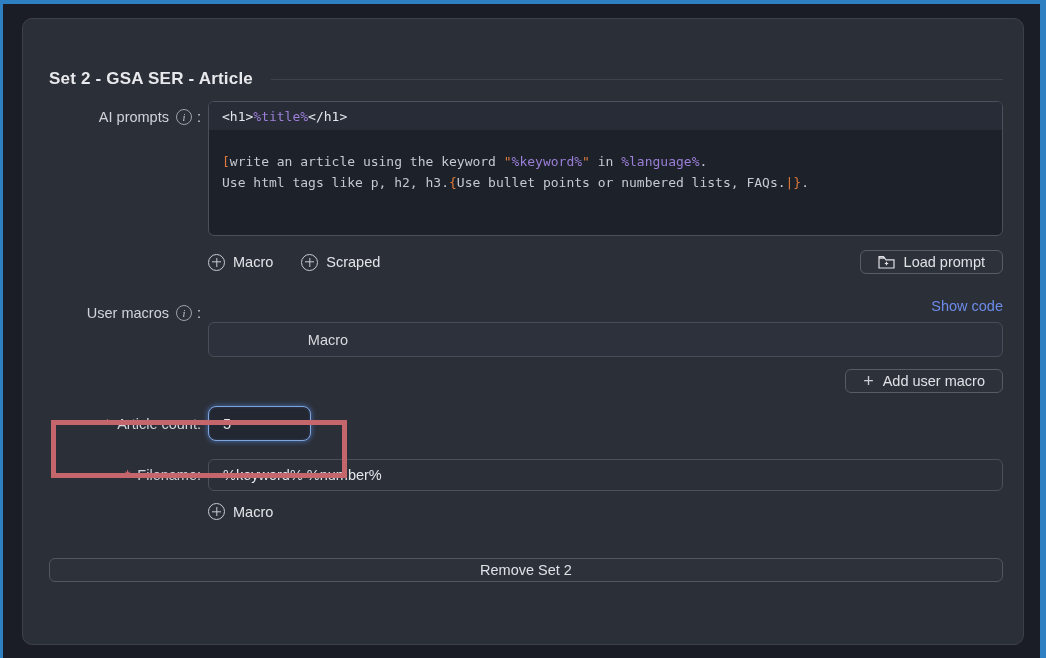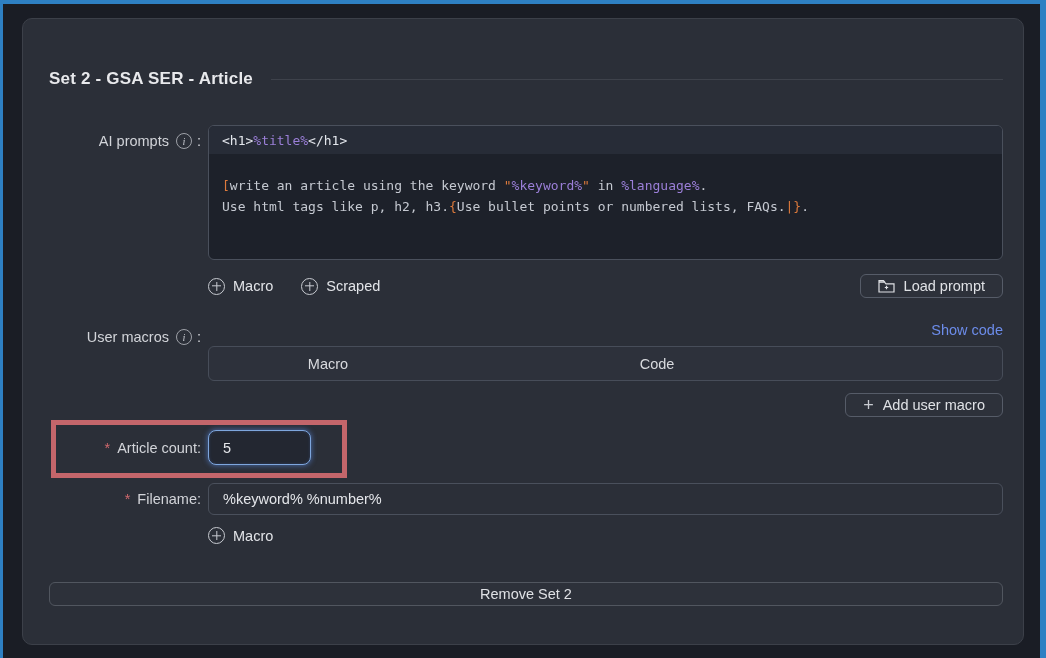--- a/index.html
+++ b/index.html
@@ -39,21 +39,21 @@
   .req { color:#d0696e; margin-right:2px; }
 
   .info-icon {
     width:16px; height:16px; border:1px solid #9ea1a8; border-radius:50%;
     display:inline-flex; align-items:center; justify-content:center;
     font-size:10.5px; color:#c3c6cc; font-family:"Liberation Serif", serif; font-style:italic;
     margin-left:2px;
   }
 
   
-  .row-prompt { margin-top:36px; }
+  .row-prompt { margin-top:12px; }
   .editor {
     height:135px; background:#1d212a; border:1px solid #4a505c; border-radius:6px;
     font-family:"DejaVu Sans Mono", monospace; font-size:13px; line-height:20.5px;
     color:#c5c9d1; overflow:hidden; padding:0 0 4px 0; cursor:text;
   }
   .code-line { padding:0 13px; white-space:pre; }
   .code-line.active { background:#272c37; padding-top:5px; padding-bottom:2px; margin-bottom:2px; }
   .tk-tag { color:#e3e6ec; }
   .tk-var { color:#9b7fd8; }
   .tk-brk { color:#dd7a3c; }
@@ -175,21 +175,20 @@
         <span>User macros</span>
         <span class="info-icon">i</span>
         <span>:</span>
       </div>
       <div>
         <div class="showcode-line">
           <a class="link">Show code</a>
         </div>
         <div class="macro-table-header">
           <div class="th-cell">Macro</div>
-          <div class="th-cell">Code</div>
           <div class="th-cell"></div>
         </div>
       </div>
     </div>
 
     <div class="form-row row-addmacro">
       <div></div>
       <div class="addmacro-wrap">
         <button class="btn">
           <span class="plus-glyph">+</span>

